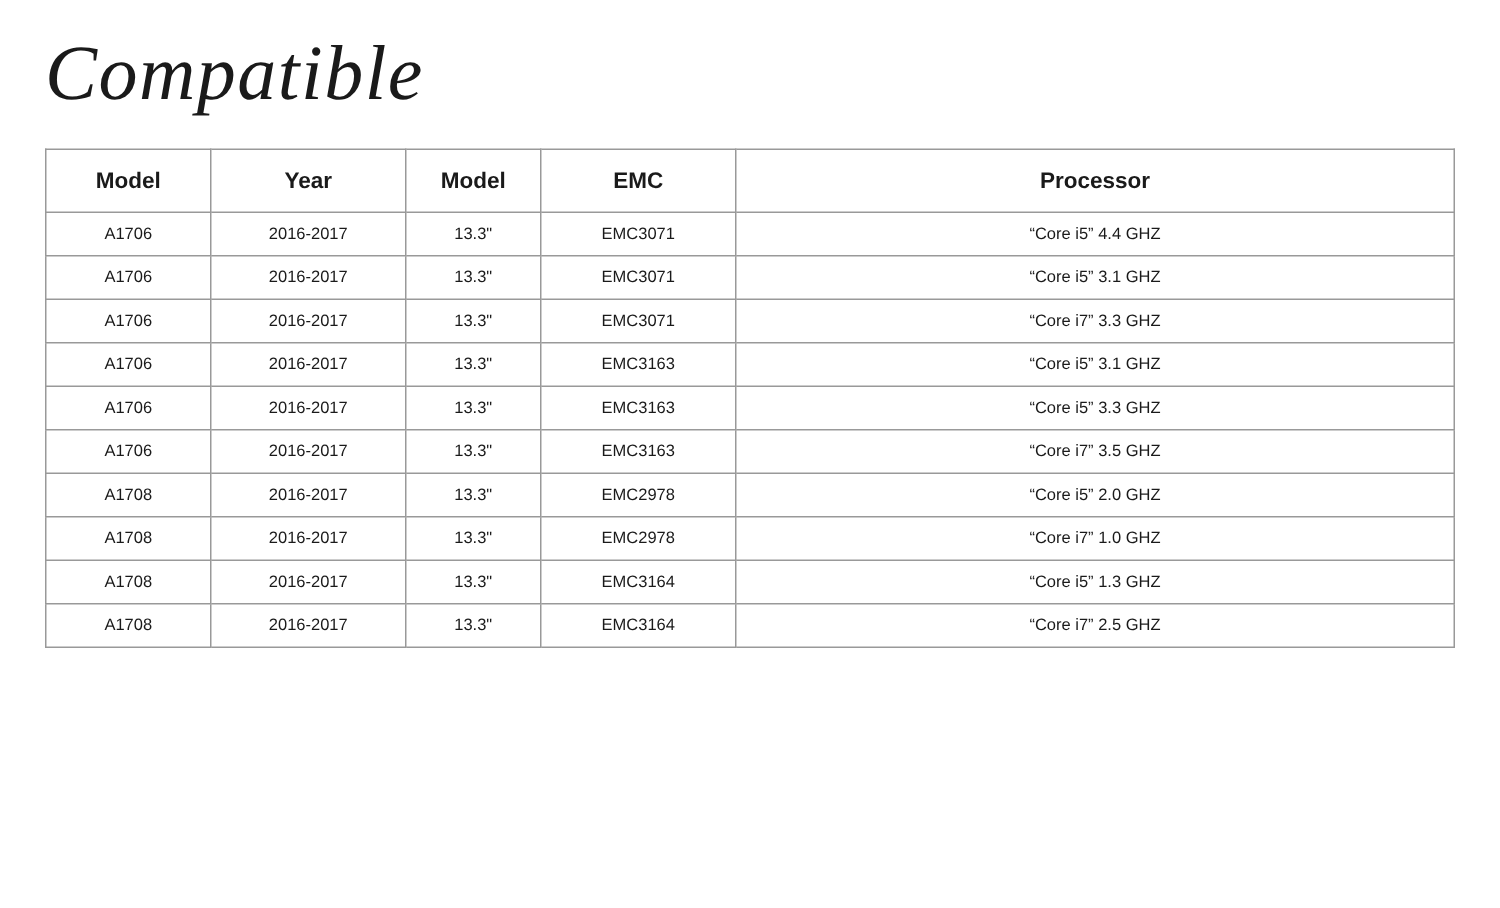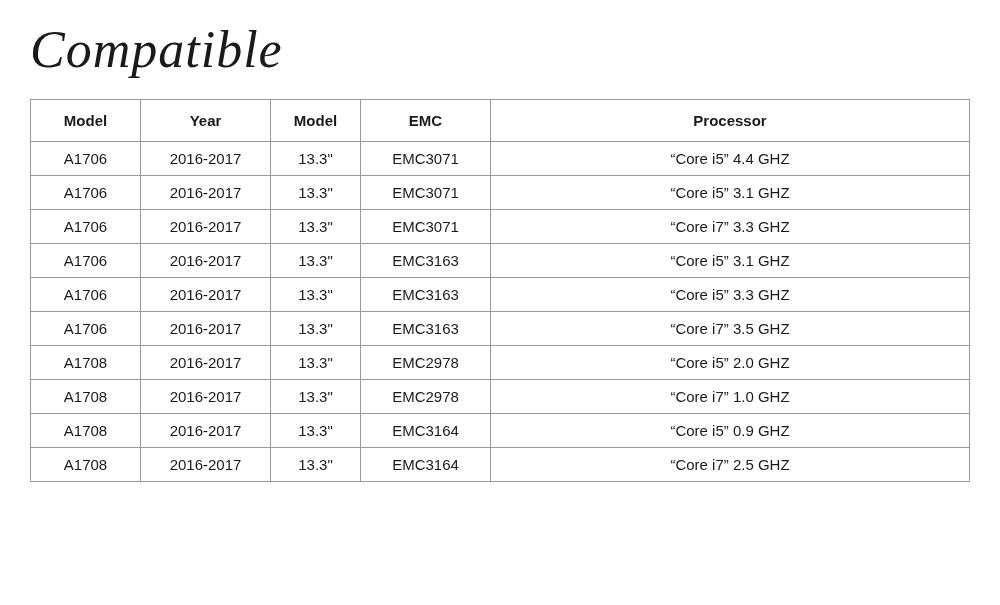--- a/index.html
+++ b/index.html
@@ -30,21 +30,21 @@
       width: 100%;
       border-collapse: collapse;
       border: 1px solid #999;
     }
 
     .compat-table th,
     .compat-table td {
       border: 1px solid #999;
       padding: 8px 10px;
       text-align: center;
-      font-size: 15px;
+      font-size: 11px;
       color: #1a1a1a;
     }
 
     .compat-table thead th {
       background: #ffffff;
       font-weight: bold;
       font-size: 15px;
       padding: 12px 10px;
     }
 
@@ -132,21 +132,21 @@
         <td>2016-2017</td>
         <td>13.3"</td>
         <td>EMC2978</td>
         <td>“Core i7” 1.0 GHZ</td>
       </tr>
       <tr>
         <td>A1708</td>
         <td>2016-2017</td>
         <td>13.3"</td>
         <td>EMC3164</td>
-        <td>“Core i5” 0.9 GHZ</td>
+        <td>“Core i5” 1.3 GHZ</td>
       </tr>
       <tr>
         <td>A1708</td>
         <td>2016-2017</td>
         <td>13.3"</td>
         <td>EMC3164</td>
         <td>“Core i7” 2.5 GHZ</td>
       </tr>
     </tbody>
 </table>

